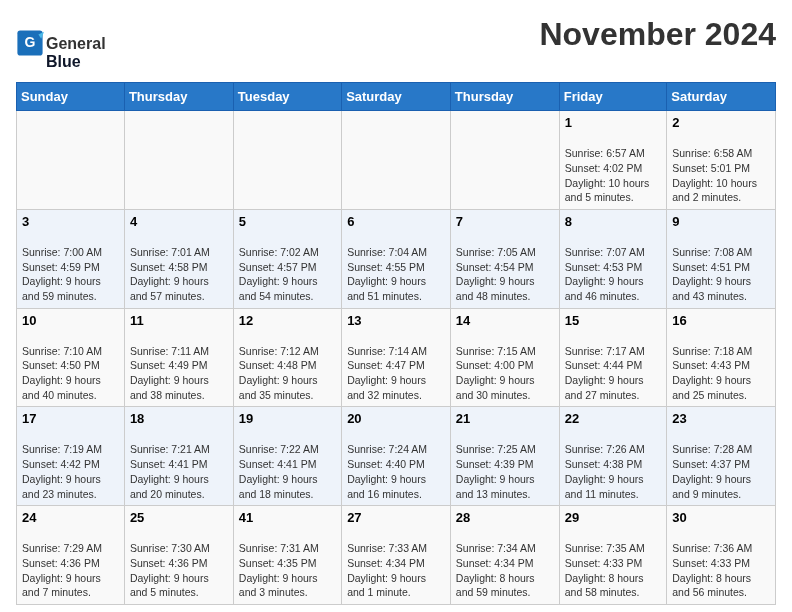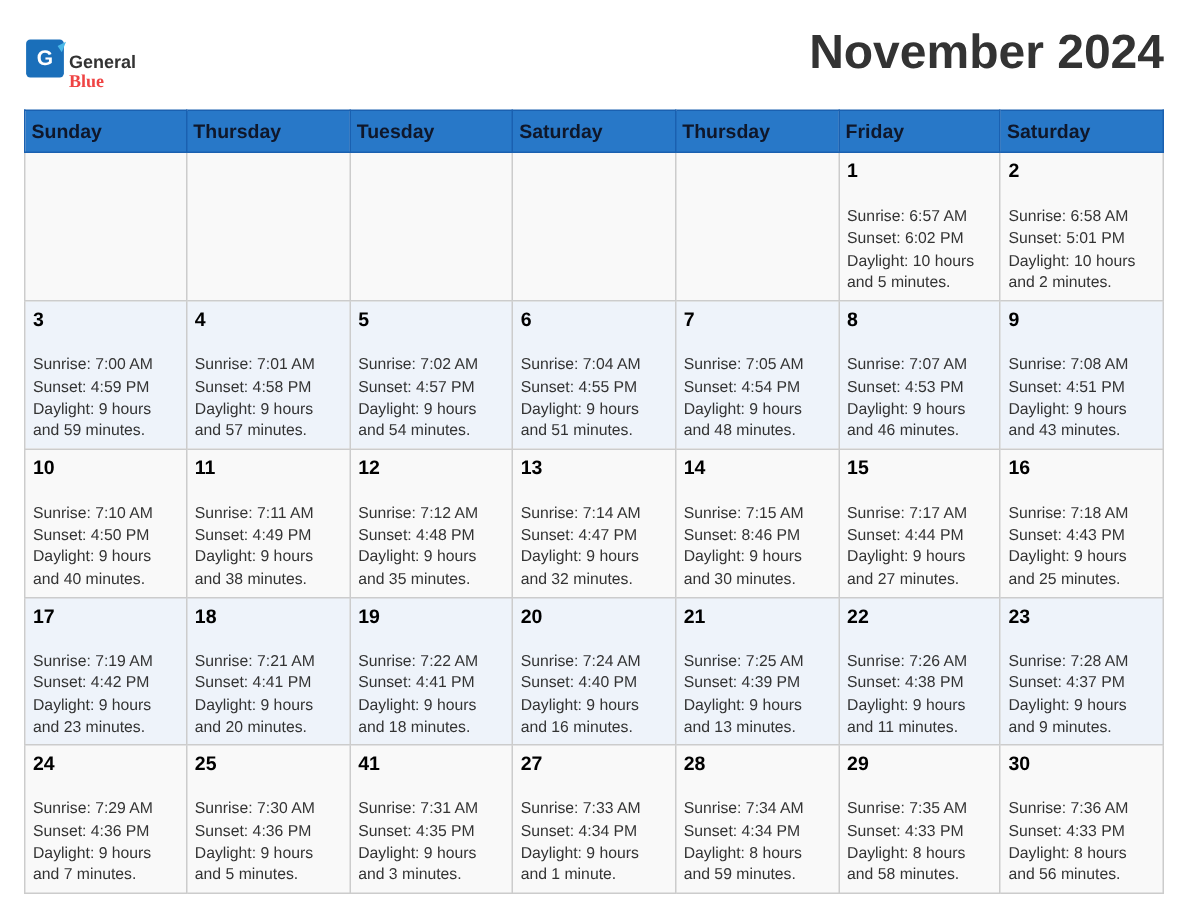--- a/index.html
+++ b/index.html
@@ -15,27 +15,27 @@
       justify-content: space-between;
       align-items: flex-start;
       margin-bottom: 12px;
     }
     .logo {
       display: flex;
       align-items: center;
       gap: 0;
     }
     .logo-text {
-      font-size: 12px;
+      font-size: 16px;
       font-weight: bold;
       color: #333;
       line-height: 1.1;
       margin-top: 19px;
     }
-    .logo-text span { color: #ef4444; font-family: Liberation Serif, serif; }
+    .logo-text span { color: #0f172a; }
     .logo-icon {
       width: 28px;
       height: 28px;
       margin-right: 2px;
     }
     .title-area {
       text-align: left;
     }
     .month-title {
       font-size: 32px;
@@ -47,21 +47,21 @@
       color: #555;
       margin-top: 2px;
     }
     table {
       width: 100%;
       border-collapse: collapse;
       font-size: 11px;
     }
     thead tr th {
       background-color: #2878c8;
-      color: #0f172a;
+      color: #ffffff;
       padding: 6px 4px;
       text-align: left;
       font-size: 13px;
       font-weight: bold;
       border: 1px solid #1a60b0;
     }
     tbody tr td {
       border: 1px solid #ccc;
       vertical-align: top;
       padding: 4px 5px;
@@ -123,21 +123,21 @@
   </thead>
   <tbody id="calendar-body">
   <tr>
         <td class="empty-cell"></td>
         <td class="empty-cell"></td>
         <td class="empty-cell"></td>
         <td class="empty-cell"></td>
         <td class="empty-cell"></td>
         <td>
           <span class="day-number">1</span>
-          <div class="day-info"><span>Sunrise: 6:57 AM</span><br><span>Sunset: 6:02 PM</span><br><span>Daylight: 10 hours and 5 minutes.</span></div>
+          <div class="day-info"><span>Sunrise: 6:57 AM</span><br><span>Sunset: 4:02 PM</span><br><span>Daylight: 10 hours and 5 minutes.</span></div>
         </td>
         <td>
           <span class="day-number">2</span>
           <div class="day-info"><span>Sunrise: 6:58 AM</span><br><span>Sunset: 5:01 PM</span><br><span>Daylight: 10 hours and 2 minutes.</span></div>
         </td>
       </tr>
       <tr>
         <td>
           <span class="day-number">3</span>
           <div class="day-info"><span>Sunrise: 7:00 AM</span><br><span>Sunset: 4:59 PM</span><br><span>Daylight: 9 hours and 59 minutes.</span></div>
@@ -179,21 +179,21 @@
         <td>
           <span class="day-number">12</span>
           <div class="day-info"><span>Sunrise: 7:12 AM</span><br><span>Sunset: 4:48 PM</span><br><span>Daylight: 9 hours and 35 minutes.</span></div>
         </td>
         <td>
           <span class="day-number">13</span>
           <div class="day-info"><span>Sunrise: 7:14 AM</span><br><span>Sunset: 4:47 PM</span><br><span>Daylight: 9 hours and 32 minutes.</span></div>
         </td>
         <td>
           <span class="day-number">14</span>
-          <div class="day-info"><span>Sunrise: 7:15 AM</span><br><span>Sunset: 8:46 PM</span><br><span>Daylight: 9 hours and 30 minutes.</span></div>
+          <div class="day-info"><span>Sunrise: 7:15 AM</span><br><span>Sunset: 4:00 PM</span><br><span>Daylight: 9 hours and 30 minutes.</span></div>
         </td>
         <td>
           <span class="day-number">15</span>
           <div class="day-info"><span>Sunrise: 7:17 AM</span><br><span>Sunset: 4:44 PM</span><br><span>Daylight: 9 hours and 27 minutes.</span></div>
         </td>
         <td>
           <span class="day-number">16</span>
           <div class="day-info"><span>Sunrise: 7:18 AM</span><br><span>Sunset: 4:43 PM</span><br><span>Daylight: 9 hours and 25 minutes.</span></div>
         </td>
       </tr>

